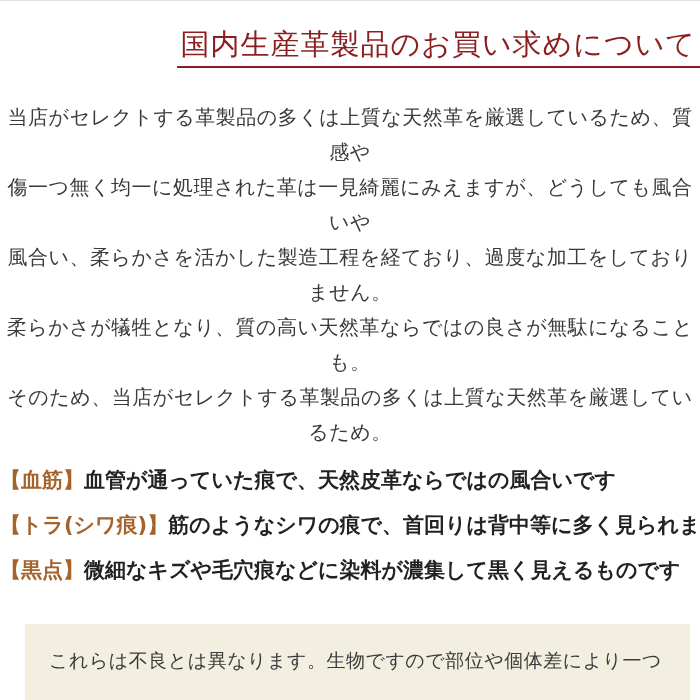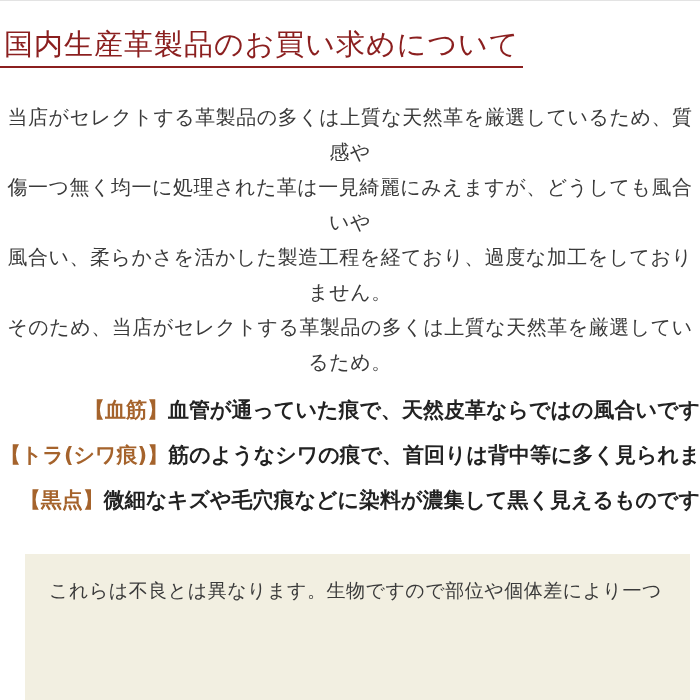--- a/index.html
+++ b/index.html
@@ -6,21 +6,21 @@
   html, body { width: 700px; }
   body {
     width: 700px;
     height: 700px;
     background: #ffffff;
     border-top: 1px solid #e3e3e3;
     overflow: hidden;
     font-family: "DejaVu Serif", "Liberation Serif", serif;
   }
   .title-wrap {
-    text-align: left;
+    text-align: right;
     margin-top: 26px;
   }
   .page-title {
     display: inline-block;
     font-family: "DejaVu Serif", "Liberation Serif", serif;
     font-size: 29px;
     font-weight: 500;
     color: #8b1f1f;
     letter-spacing: 1px;
     border-bottom: 2px solid #8b1f1f;
@@ -30,21 +30,21 @@
   .intro {
     margin-top: 32px;
     text-align: center;
     font-size: 20px;
     line-height: 35px;
     color: #3a3a3a;
     letter-spacing: 0.5px;
   }
   .features {
     margin-top: 18px;
-    text-align: right;
+    text-align: left;
     font-family: "DejaVu Sans", "Liberation Sans", sans-serif;
     font-weight: bold;
     font-size: 21px;
     color: #222222;
   }
   .feature-line {
     height: 24px;
     line-height: 24px;
     margin-bottom: 21px;
     white-space: nowrap;
@@ -67,20 +67,21 @@
 <body>
 
 <div class="title-wrap">
   <h1 class="page-title">国内生産革製品のお買い求めについて</h1>
 </div>
 
 <div class="intro">
   <div class="intro-line">当店がセレクトする革製品の多くは上質な天然革を厳選しているため、質感や</div>
   <div class="intro-line">傷一つ無く均一に処理された革は一見綺麗にみえますが、どうしても風合いや</div>
   <div class="intro-line">風合い、柔らかさを活かした製造工程を経ており、過度な加工をしておりません。</div>
+  <div class="intro-line">柔らかさが犠牲となり、質の高い天然革ならではの良さが無駄になることも。</div>
   <div class="intro-line">そのため、当店がセレクトする革製品の多くは上質な天然革を厳選しているため。</div>
 </div>
 
 <div class="features">
   <div class="feature-line">
     <span class="feature-label">【血筋】</span><span class="feature-text">血管が通っていた痕で、天然皮革ならではの風合いです</span>
   </div>
   <div class="feature-line">
     <span class="feature-label">【トラ(シワ痕)】</span><span class="feature-text">筋のようなシワの痕で、首回りは背中等に多く見られます</span>
   </div>

